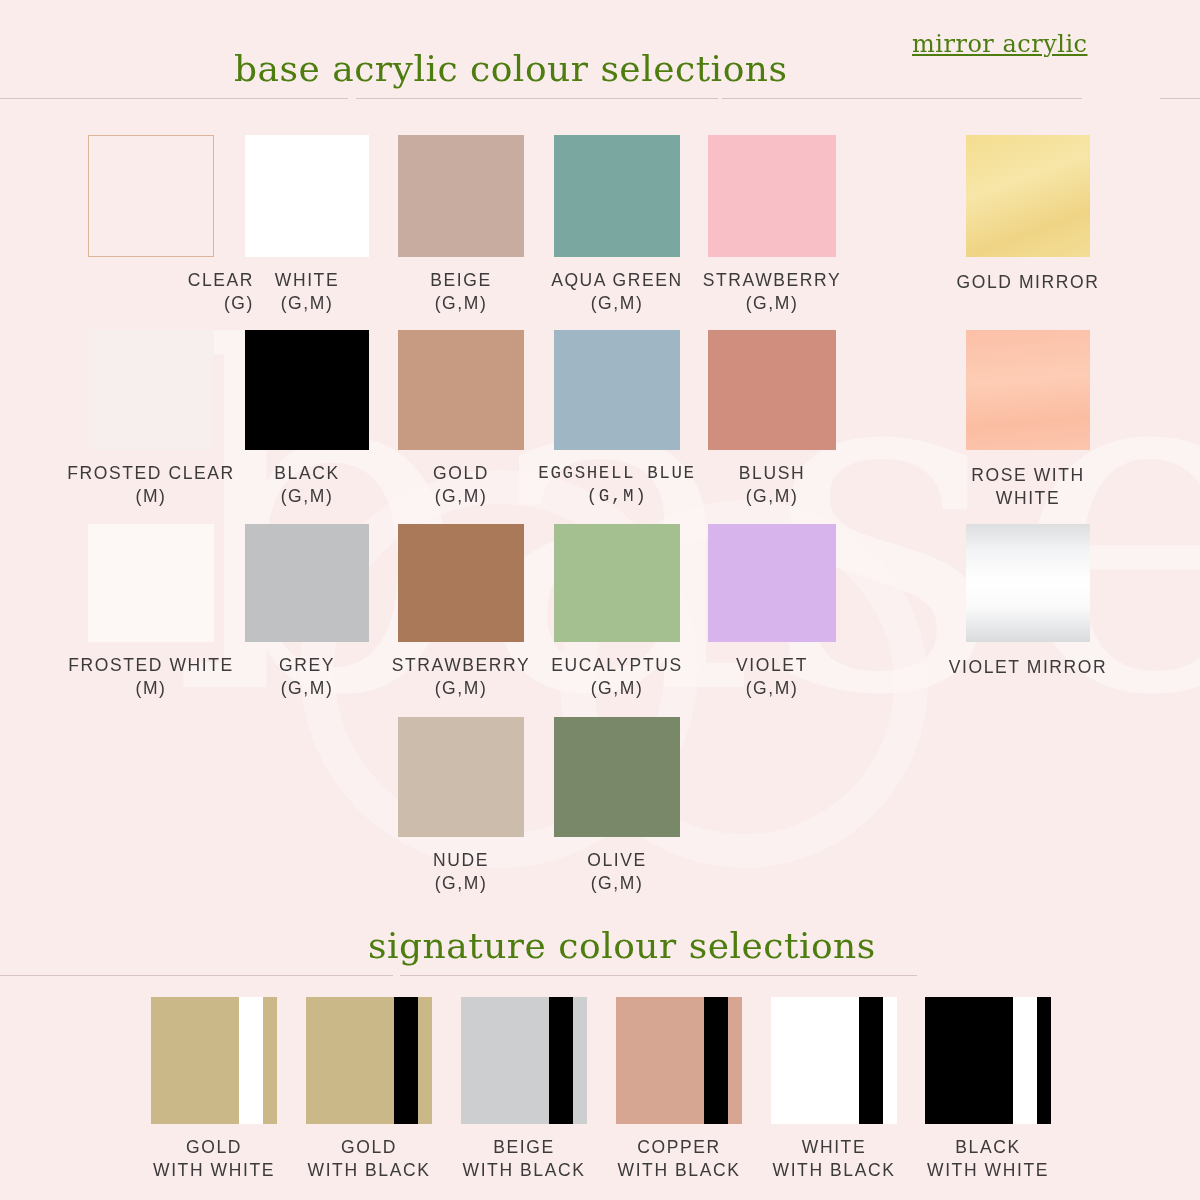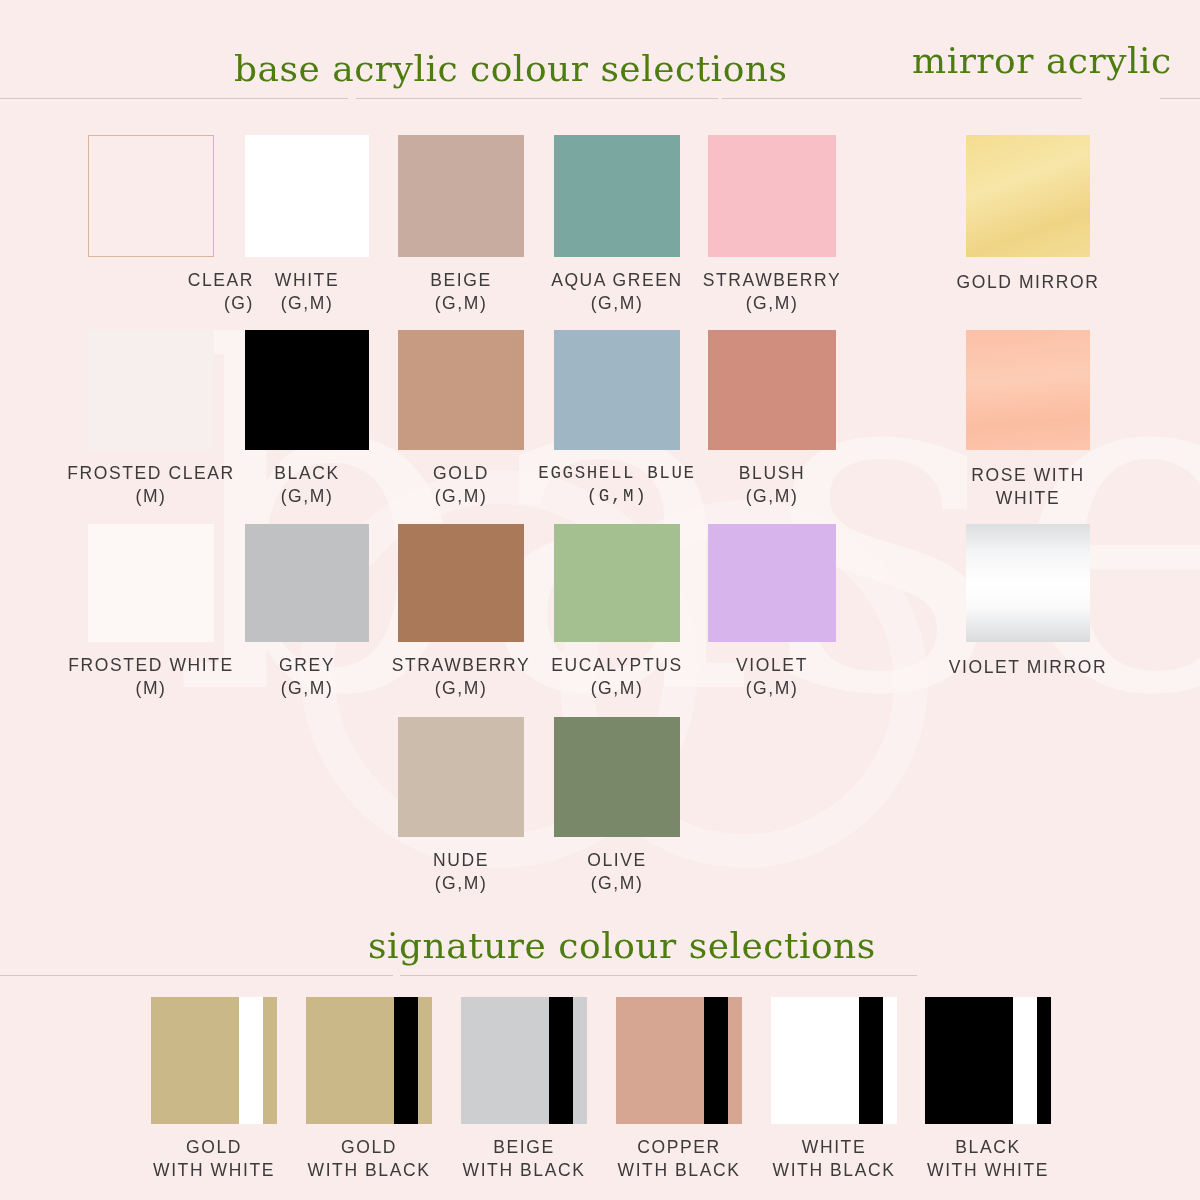--- a/index.html
+++ b/index.html
@@ -127,21 +127,21 @@
 </div>
 
 <div class="header-band">
   <div class="section-title" id="title-base" style="left: 234px; top: 48px; font-size: 36px;">base acrylic colour selections</div>
   <div class="rule" style="left:0px;   top:98px; width:348px;"></div>
   <div class="rule" style="left:356px; top:98px; width:362px;"></div>
   <div class="rule" style="left:722px; top:98px; width:360px;"></div>
 </div>
 
 <div class="header-band">
-  <div class="section-title" id="title-mirror" style="left: 912px; top: 40px; font-size: 36px;">mirror acrylic</div>
+  <div class="section-title" id="title-mirror" style="left: 912px; top: 30px; font-size: 24px; text-decoration: underline;">mirror acrylic</div>
   <div class="rule" style="left:1160px; top:98px; width:40px;"></div>
 </div>
 
 <div id="grid-root">
     <div class="swatch" style="left: 88px; top: 135px; width: 126px; height: 122px;">
       <div class="chip bordered" style="border-color: rgb(217, 182, 149);"></div>
     </div>
     <div class="caption" style="left: 48px; width: 206px; top: 269px; text-align: right;"><span>CLEAR</span><span class="sub">(G)</span></div>
     <div class="swatch" style="left: 245px; top: 135px; width: 124px; height: 122px;">
       <div class="chip" style="background: rgb(255, 255, 255);"></div>

